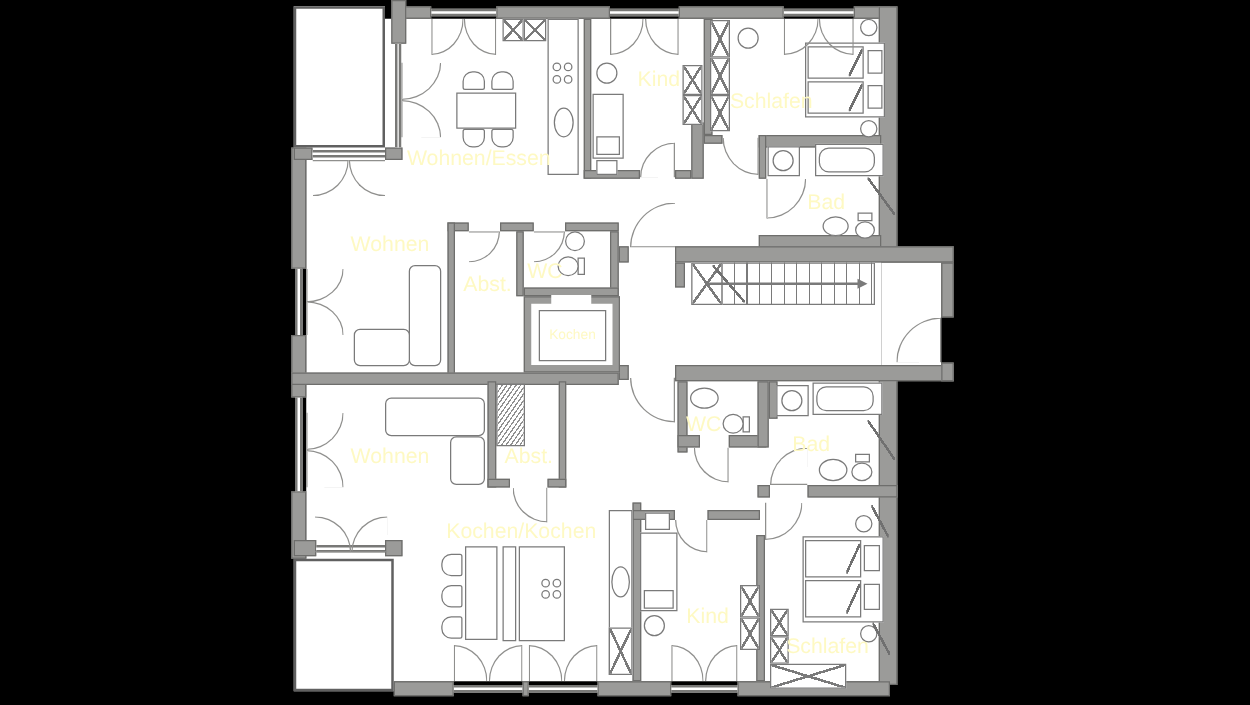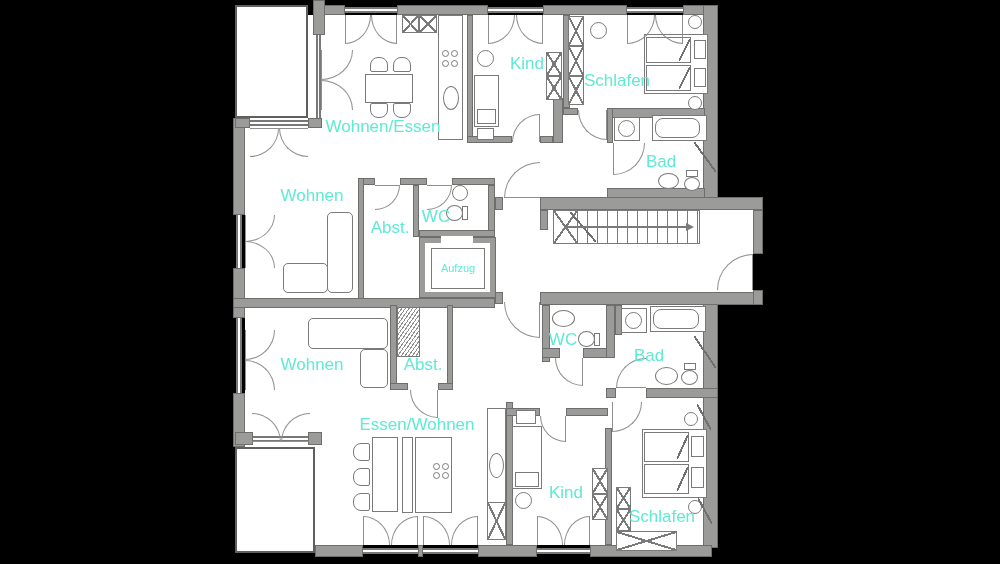--- a/index.html
+++ b/index.html
@@ -18,21 +18,21 @@
   .hBL{border-width:1px 1px 0 1px;border-radius:0 100% 0 0;}
   .hBR{border-width:1px 1px 0 1px;border-radius:100% 0 0 0;}
   .xb{position:absolute;background-color:#fff;border:1px solid #7a7a7a;box-sizing:border-box;
       background-image:
        linear-gradient(to top right,transparent 0,transparent calc(50% - 1px),#7a7a7a calc(50% - 1px),#7a7a7a calc(50% + 1px),transparent calc(50% + 1px)),
        linear-gradient(to bottom right,transparent 0,transparent calc(50% - 1px),#7a7a7a calc(50% - 1px),#7a7a7a calc(50% + 1px),transparent calc(50% + 1px));}
   .diag{position:absolute;background-image:linear-gradient(to bottom right,transparent 0,transparent calc(50% - 1px),#707070 calc(50% - 1px),#707070 calc(50% + 1px),transparent calc(50% + 1px));}
   .diag2{position:absolute;background-image:linear-gradient(to top right,transparent 0,transparent calc(50% - 1px),#707070 calc(50% - 1px),#707070 calc(50% + 1px),transparent calc(50% + 1px));}
   .hatch{position:absolute;border:1px solid #7a7a7a;box-sizing:border-box;
          background:repeating-linear-gradient(-55deg,#fff 0 2px,#909090 2px 3px);}
-  .lbl{position:absolute;transform:translate(-50%,-50%);font-size:17px;color:#5eead4;white-space:nowrap;}
+  .lbl{position:absolute;transform:translate(-50%,-50%);font-size:17px;color:#fef9c3;white-space:nowrap;}
   .lbl.small{font-size:11px;}
   .treads{position:absolute;background-image:repeating-linear-gradient(90deg,#7a7a7a 0 1px,transparent 1px 10px);}
   .hline{position:absolute;background:#7a7a7a;}
   .tri{position:absolute;width:0;height:0;border-top:4px solid transparent;border-bottom:4px solid transparent;border-left:8px solid #7a7a7a;}
 </style>
 </head>
 <body>
 
 <div id="plan">
 
@@ -264,22 +264,22 @@
   <div class="arc hTR" style="left:540px;top:416px;width:26px;height:26px"></div>
   <div class="arc hTL" style="left:612px;top:402px;width:30px;height:30px"></div>
 
   <span class="lbl" style="left:383px;top:127px">Wohnen/Essen</span>
   <span class="lbl" style="left:527px;top:64px">Kind</span>
   <span class="lbl" style="left:617px;top:81px">Schlafen</span>
   <span class="lbl" style="left:661px;top:162px">Bad</span>
   <span class="lbl" style="left:312px;top:196px">Wohnen</span>
   <span class="lbl" style="left:390px;top:228px">Abst.</span>
   <span class="lbl" style="left:436px;top:217px">WC</span>
-  <span class="lbl small" style="left:458px;top:268px">Aufzug</span>
+  <span class="lbl small" style="left:458px;top:268px">Kochen</span>
   <span class="lbl" style="left:312px;top:365px">Wohnen</span>
   <span class="lbl" style="left:423px;top:365px">Abst.</span>
   <span class="lbl" style="left:563px;top:340px">WC</span>
   <span class="lbl" style="left:649px;top:356px">Bad</span>
-  <span class="lbl" style="left:417px;top:425px">Essen/Wohnen</span>
+  <span class="lbl" style="left:417px;top:425px">Kochen/Kochen</span>
   <span class="lbl" style="left:566px;top:493px">Kind</span>
   <span class="lbl" style="left:662px;top:517px">Schlafen</span>
 
 </div>
 
 </body></html>

